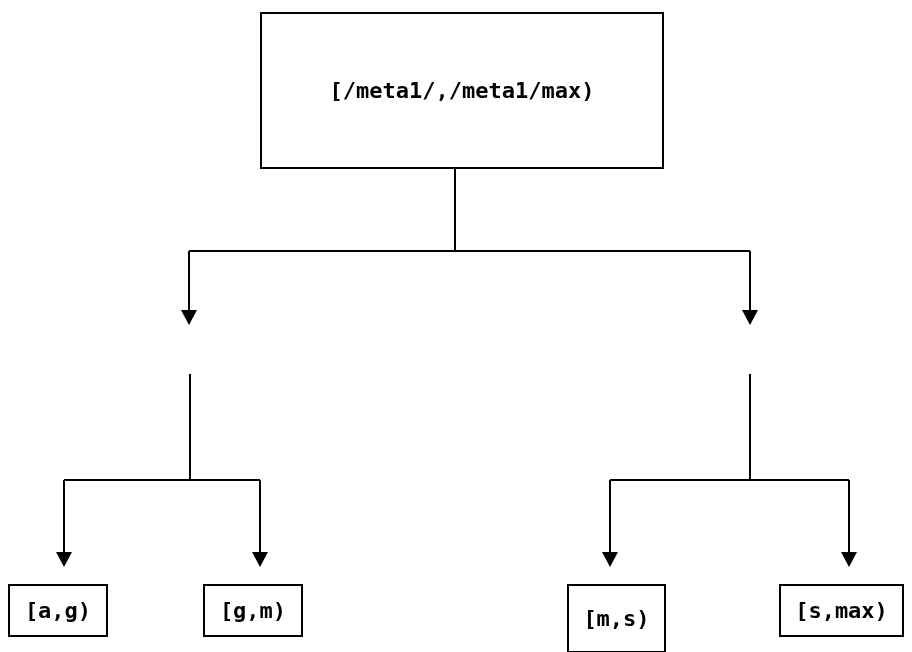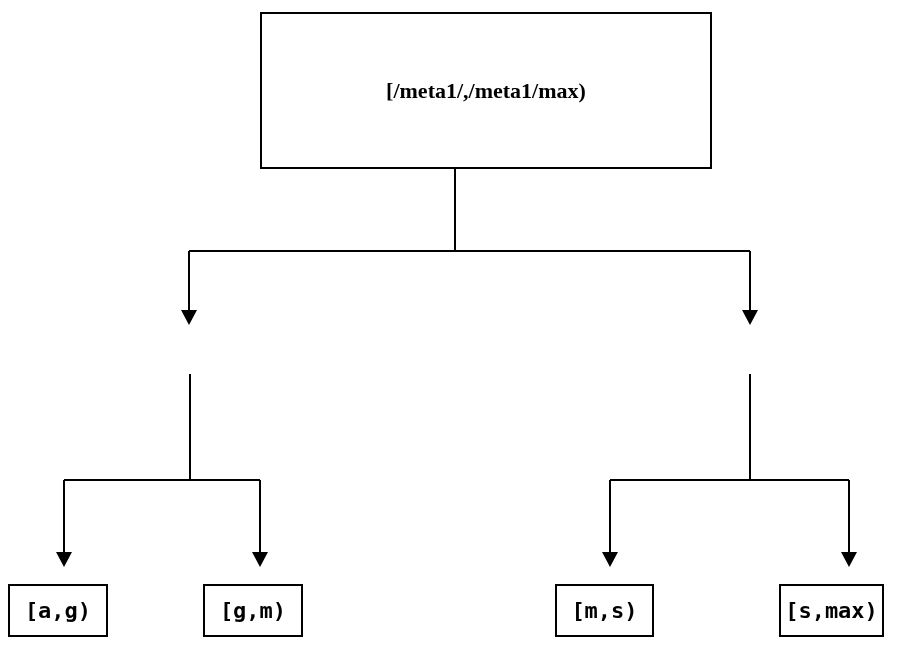--- a/index.html
+++ b/index.html
@@ -36,27 +36,27 @@
     border: 2px solid var(--stroke, #000000);
     background: var(--bg, #ffffff);
     display: flex;
     align-items: center;
     justify-content: center;
     font-size: 22px;
     font-weight: bold;
     color: var(--stroke, #000000);
     white-space: nowrap;
   }
-  .n-root       { left: 260px; top: 12px;  width: 452px; height: 157px; font-family: Liberation Serif, serif; }
+  .n-root       { left: 260px; top: 12px;  width: 404px; height: 157px; }
   .n-meta2-left { left: 22px;  top: 325px; width: 322px; height: 50px;  }
   .n-meta2-right{ left: 583px; top: 325px; width: 320px; height: 50px;  }
   .n-leaf-ag    { left: 8px;   top: 584px; width: 100px; height: 53px;  }
   .n-leaf-gm    { left: 203px; top: 584px; width: 100px; height: 53px;  }
-  .n-leaf-ms    { left: 555px; top: 584px; width: 99px;  height: 53px;  }
-  .n-leaf-smax  { left: 779px; top: 584px; width: 105px; height: 53px;  }
+  .n-leaf-ms    { left: 567px; top: 584px; width: 99px;  height: 69px;  }
+  .n-leaf-smax  { left: 779px; top: 584px; width: 125px; height: 53px;  }
 </style>
 </head>
 <body>
 
 <div class="canvas">
 
   <svg class="connectors" viewBox="0 0 912 652" aria-hidden="true">
 
     <line x1="455" y1="168" x2="455" y2="251"></line>
     <line x1="189" y1="251" x2="750" y2="251"></line>

